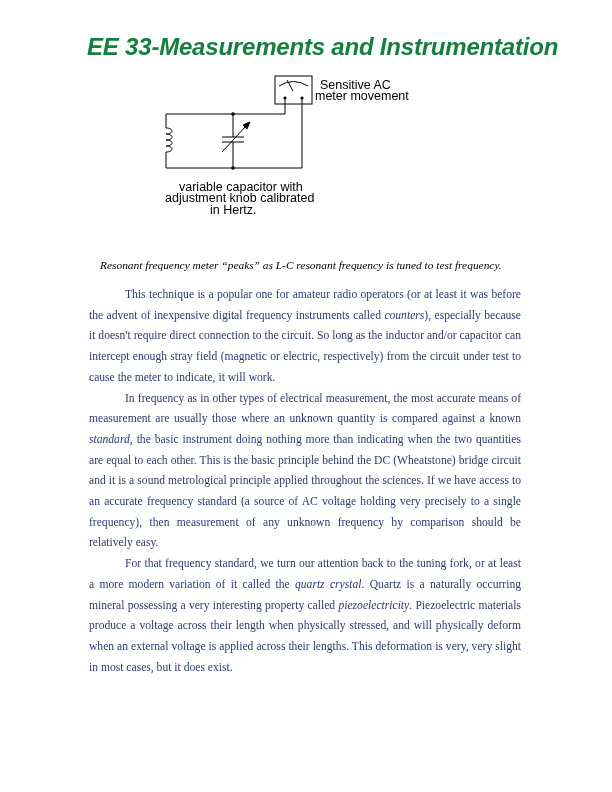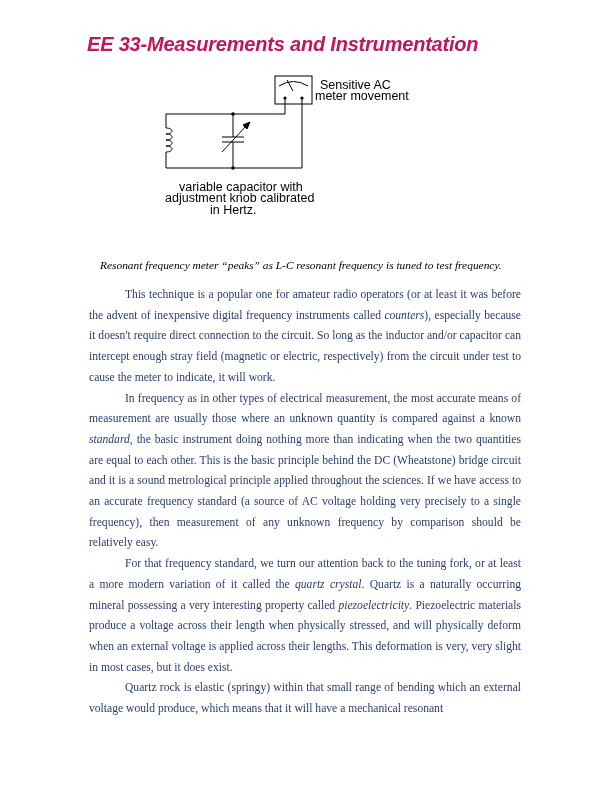--- a/index.html
+++ b/index.html
@@ -1,21 +1,21 @@
 <!DOCTYPE html>
 <html><head>
   <meta charset="utf-8">
   <style>
     html, body { margin: 0; padding: 0; background: #ffffff; }
     body { width: 612px; height: 792px; position: relative; overflow: hidden; }
     .title {
       position: absolute; left: 87px; top: 33px;
       font-family: "Liberation Sans", sans-serif;
       font-weight: bold; font-style: italic;
-      font-size: 20px; color: #be185d; letter-spacing: -0.2px;
+      font-size: 24px; color: #15803d; letter-spacing: -0.2px;
       white-space: nowrap; margin: 0;
     }
     .diagram { position: absolute; left: 0; top: 0; width: 612px; height: 240px; }
     .diagram text { font-family: "Liberation Sans", sans-serif; fill: #000; }
     .caption {
       position: absolute; left: 87px; top: 246px; width: 440px;
       font-family: "Liberation Serif", serif; font-style: italic;
       font-size: 11.4px; color: #000; white-space: nowrap; margin: 13px;
     }
     .body-text {
@@ -67,14 +67,13 @@
   <text font-size="12.5" x="165" y="202">adjustment knob calibrated</text>
   <text font-size="12.5" x="210" y="214">in Hertz.</text>
 </svg>
 
 <p class="caption">Resonant frequency meter “peaks” as L-C resonant frequency is tuned to test frequency.</p>
 
 <div class="body-text">
   <p><span>This technique is a popular one for amateur radio operators (or at least it was before the advent of inexpensive digital frequency instruments called </span><em>counters</em><span>), especially because it doesn't require direct connection to the circuit. So long as the inductor and/or capacitor can intercept enough stray field (magnetic or electric, respectively) from the circuit under test to cause the meter to indicate, it will work.</span></p>
   <p><span>In frequency as in other types of electrical measurement, the most accurate means of measurement are usually those where an unknown quantity is compared against a known </span><em>standard</em><span>, the basic instrument doing nothing more than indicating when the two quantities are equal to each other. This is the basic principle behind the DC (Wheatstone) bridge circuit and it is a sound metrological principle applied throughout the sciences. If we have access to an accurate frequency standard (a source of AC voltage holding very precisely to a single frequency), then measurement of any unknown frequency by comparison should be relatively easy.</span></p>
   <p><span>For that frequency standard, we turn our attention back to the tuning fork, or at least a more modern variation of it called the </span><em>quartz crystal</em><span>. Quartz is a naturally occurring mineral possessing a very interesting property called </span><em>piezoelectricity</em><span>. Piezoelectric materials produce a voltage across their length when physically stressed, and will physically deform when an external voltage is applied across their lengths. This deformation is very, very slight in most cases, but it does exist.</span></p>
-  <p><span>Quartz rock is elastic (springy) within that small range of bending which an external voltage would produce, which means that it will have a mechanical resonant</span></p>
 </div>
 
 </body></html>

